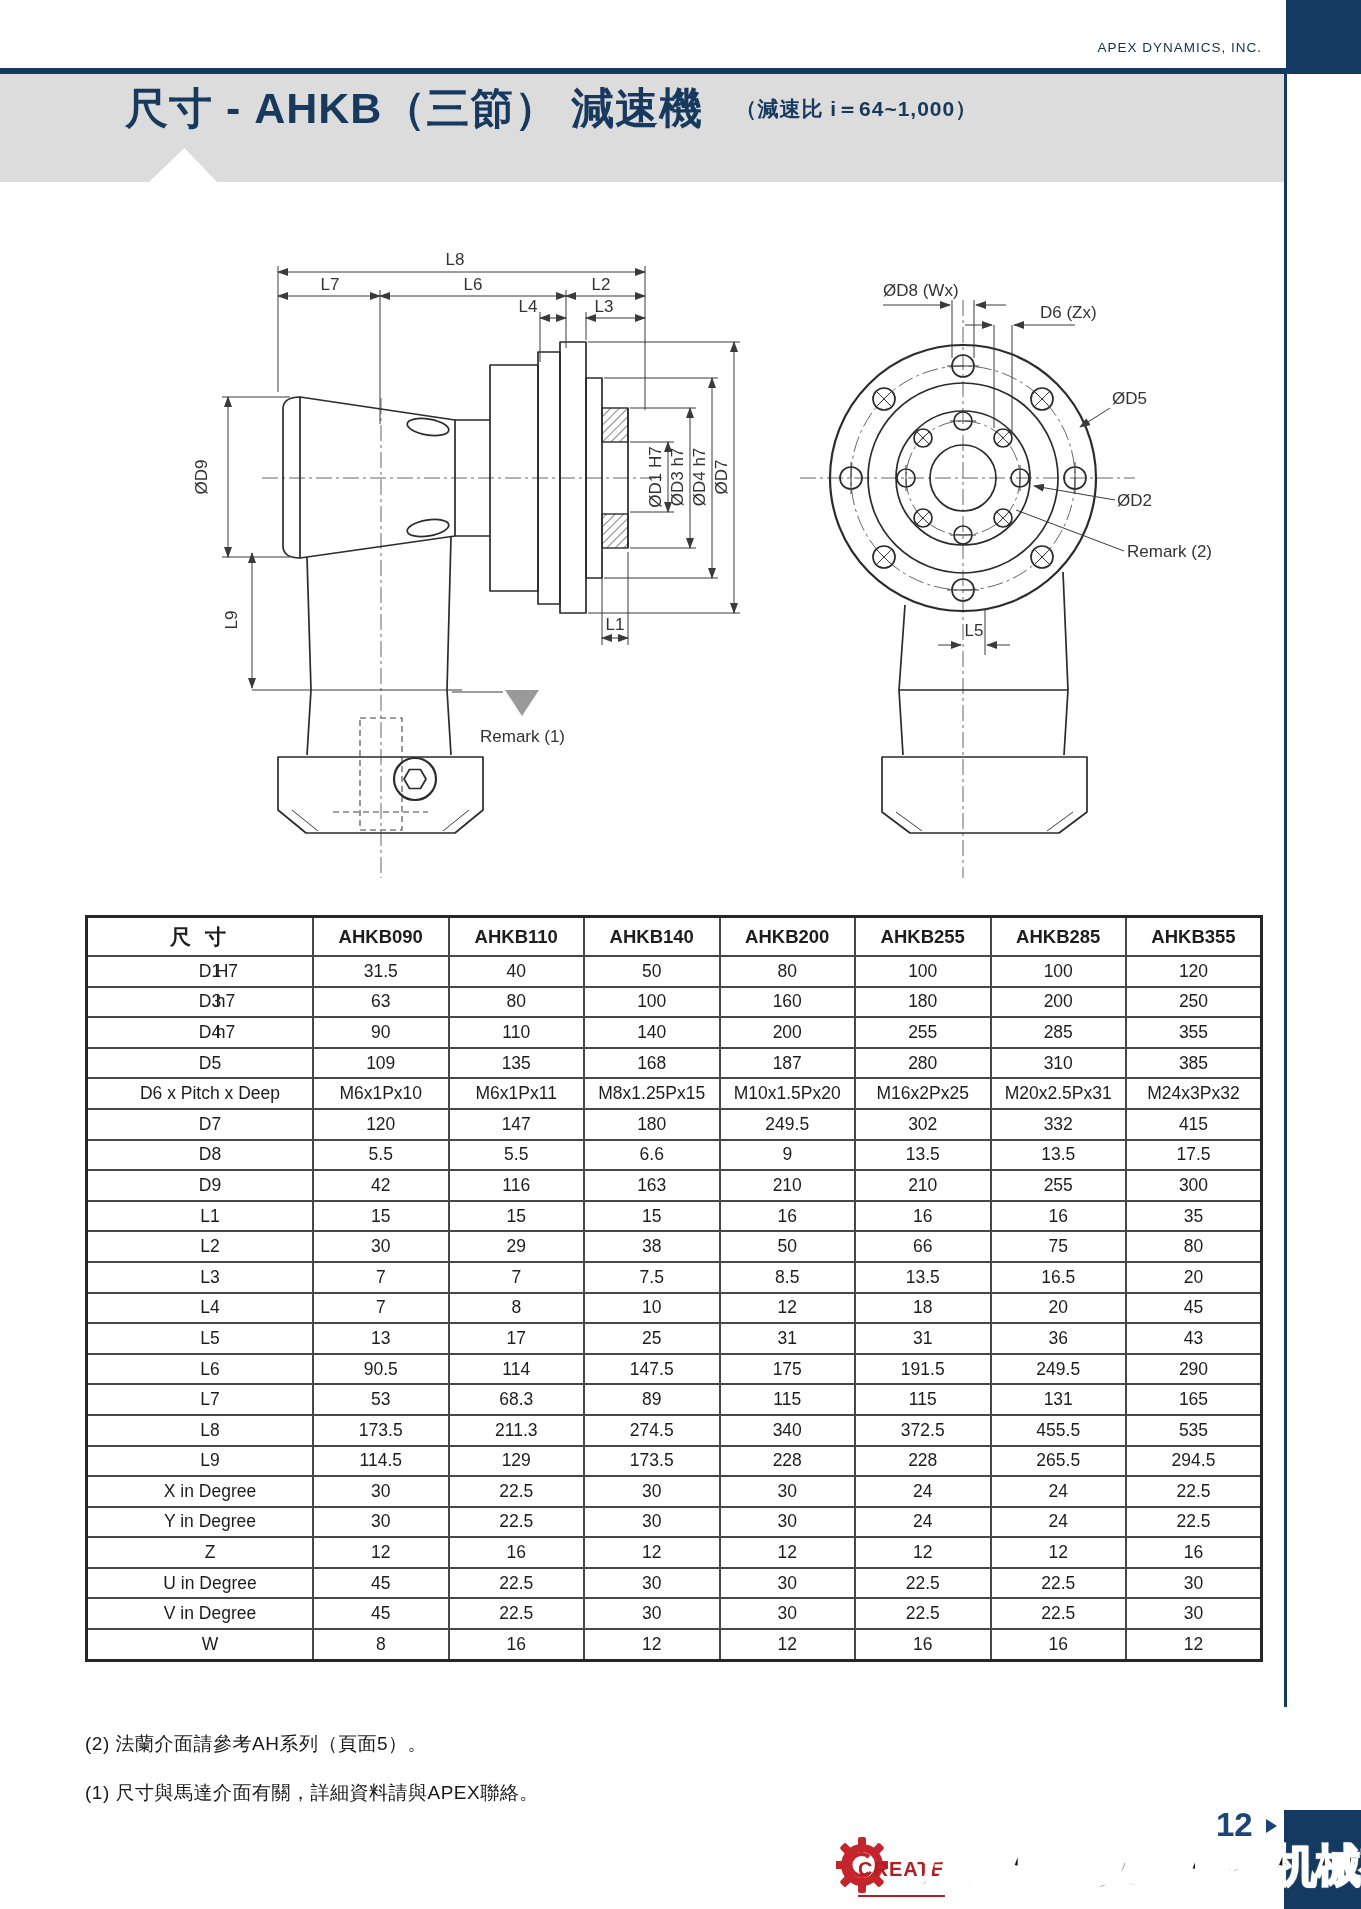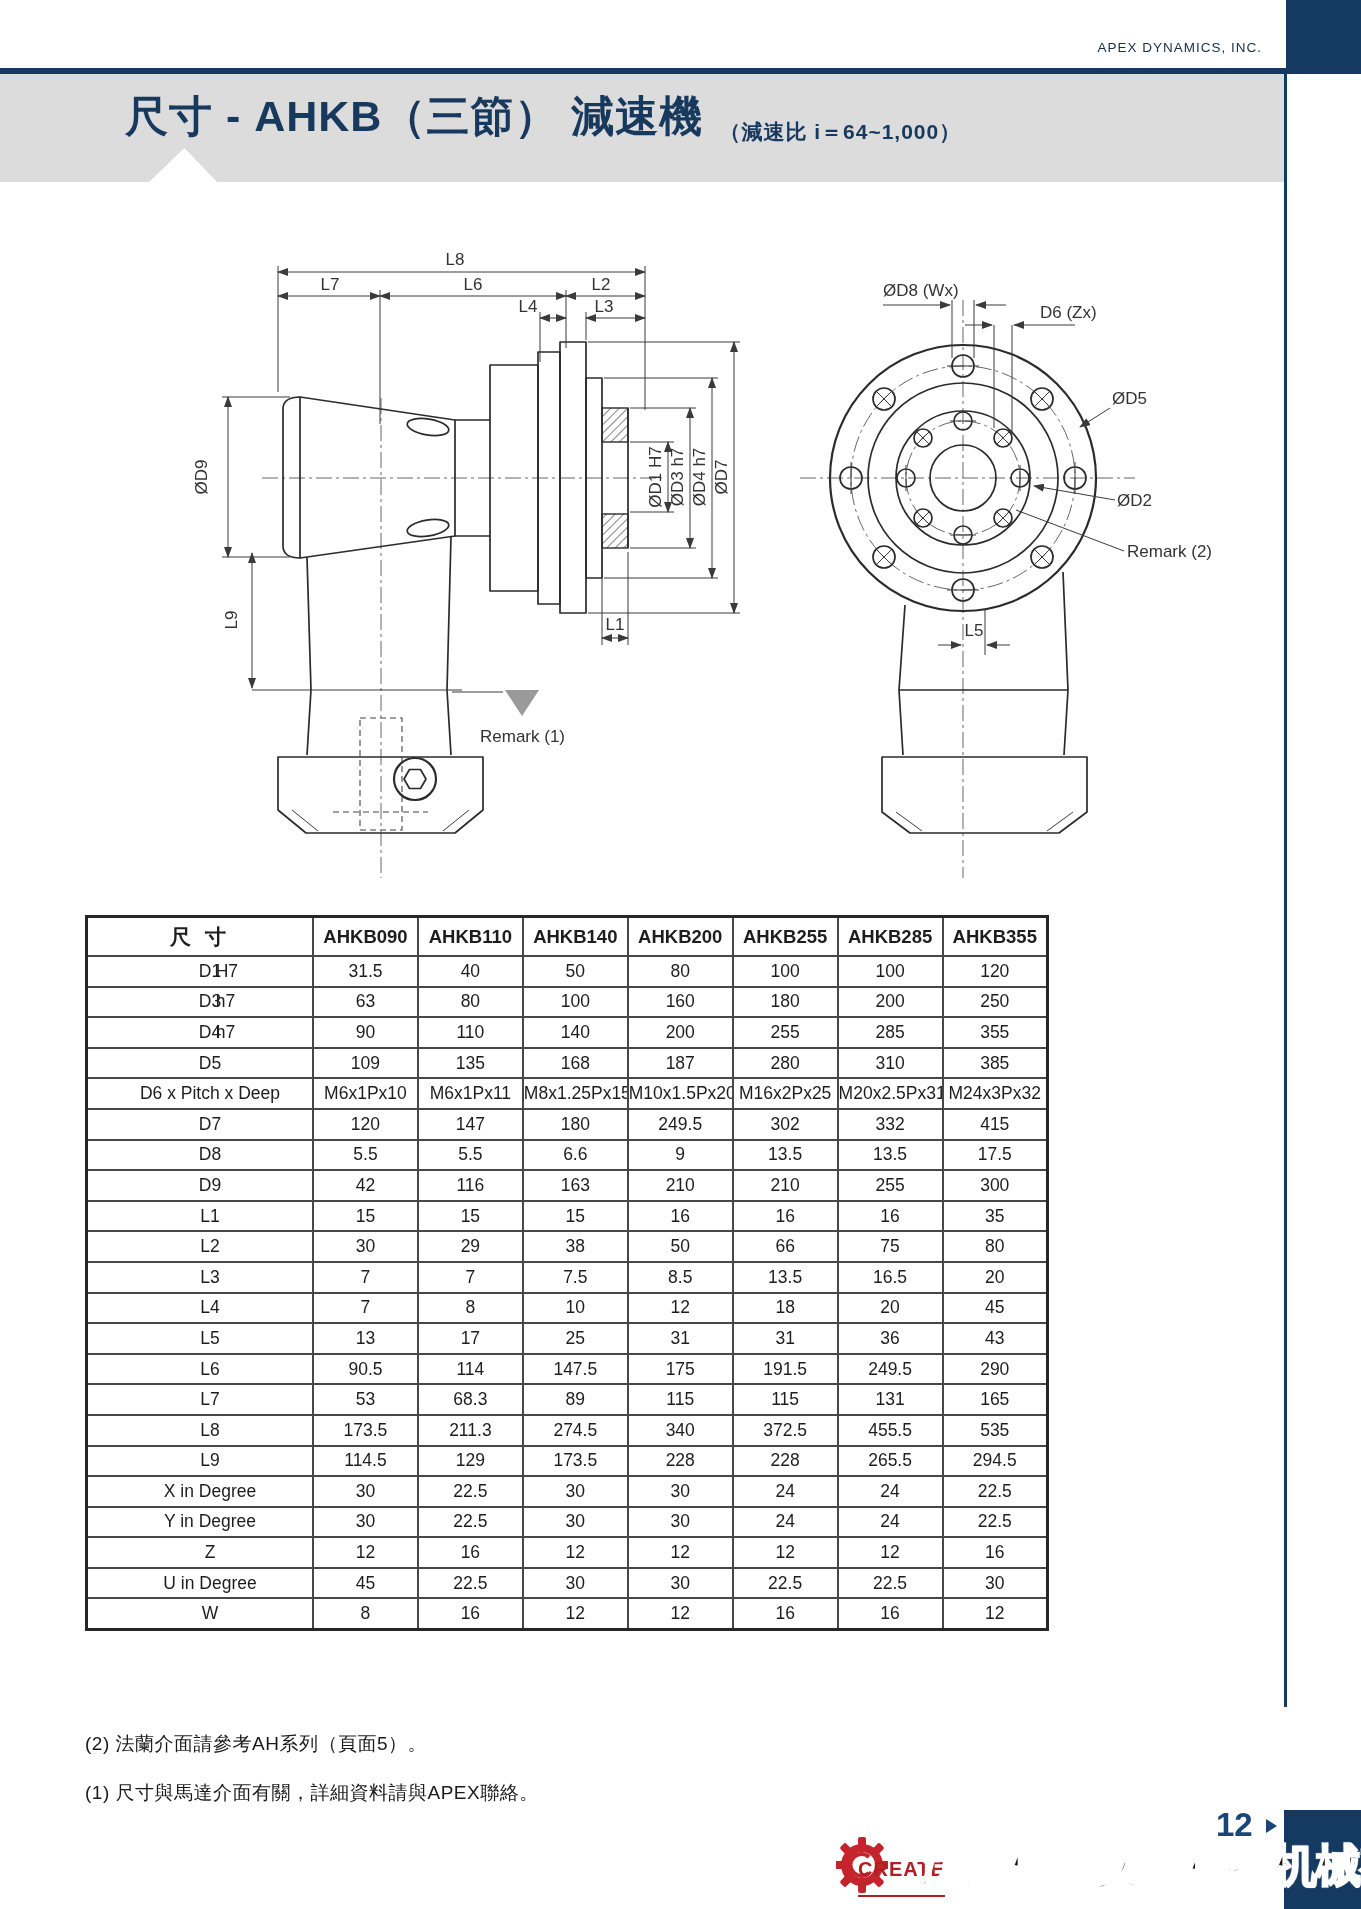--- a/index.html
+++ b/index.html
@@ -10,36 +10,36 @@
   .hdr-company{position:absolute;top:40px;right:99px;font-size:13.5px;letter-spacing:1px;
                color:#1c2e44;font-weight:500;}
   .hdr-rule{position:absolute;left:0;top:68px;width:1286px;height:6px;background:#143a61;}
   .hdr-corner{position:absolute;left:1286px;top:0;width:75px;height:74px;background:#143a61;}
   .right-line{position:absolute;left:1284px;top:74px;width:3px;height:1633px;background:#143a61;}
 
   
   .band{position:absolute;left:0;top:74px;width:1284px;height:108px;background:#dcdcdd;}
   .band-notch{position:absolute;left:148px;top:148px;width:70px;height:35px;background:#ffffff;
               clip-path:polygon(52% 0,0 100%,100% 100%);}
-  .title-wrap{position:absolute;left:125px;top:88px;display:flex;align-items:flex-end;gap:16px;}
+  .title-wrap{position:absolute;left:125px;top:80px;display:flex;align-items:center;gap:32px;}
   .title-main{font-size:43px;font-weight:bold;color:#17395d;letter-spacing:1px;}
   .title-sub{font-size:21px;font-weight:bold;color:#17395d;letter-spacing:1px;}
 
   
   .drawing-svg{position:absolute;left:0;top:195px;width:1361px;height:715px;}
   .ol{stroke:#2b2b2b;stroke-width:1.7;fill:none;stroke-linejoin:round;}
   .ol2{stroke:#2b2b2b;stroke-width:2.2;fill:none;}
   .dim{stroke:#3a3a3a;stroke-width:1;fill:none;}
   .cl{stroke:#666;stroke-width:1;fill:none;stroke-dasharray:16 4 3 4;}
   .hid{stroke:#444;stroke-width:1.1;fill:none;stroke-dasharray:6 4;}
   .dt{font-family:"Liberation Sans",sans-serif;font-size:17px;fill:#333;}
 
   
   .tbl-wrap{position:absolute;left:85px;top:915px;}
-  table.dims{width:964px;border-collapse:collapse;table-layout:fixed;
+  table.dims{width:1178px;border-collapse:collapse;table-layout:fixed;
              border:3px solid #262626;background:#fff;}
   table.dims th,table.dims td{border:2px solid #474747;text-align:center;vertical-align:middle;
              font-size:17.5px;color:#1d1d1d;padding:0;overflow:hidden;white-space:nowrap;}
   table.dims th:first-child,table.dims td:first-child{width:224px;}
   table.dims thead th{height:37px;font-weight:bold;font-size:18.5px;}
   table.dims thead th:first-child{font-size:21px;letter-spacing:4px;}
   table.dims tbody td{height:28.6px;}
   td.dimcell{text-align:left;position:relative;}
   td.dimcell .dname{margin-left:20px;}
   td.dimcell .dtol{position:absolute;left:57%;}
@@ -460,20 +460,30 @@
             <td>12</td>
             <td>16</td>
             <td>12</td>
             <td>12</td>
             <td>12</td>
             <td>12</td>
             <td>16</td>
           </tr>
           <tr>
             <td class="dimcell"><span class="dname">U in Degree</span></td>
+            <td>45</td>
+            <td>22.5</td>
+            <td>30</td>
+            <td>30</td>
+            <td>22.5</td>
+            <td>22.5</td>
+            <td>30</td>
+          </tr>
+          <tr>
+            <td class="dimcell"><span class="dname">V in Degree</span></td>
             <td>45</td>
             <td>22.5</td>
             <td>30</td>
             <td>30</td>
             <td>22.5</td>
             <td>22.5</td>
             <td>30</td>
           </tr>
           <tr>
             <td class="dimcell"><span class="dname">W</span></td>

